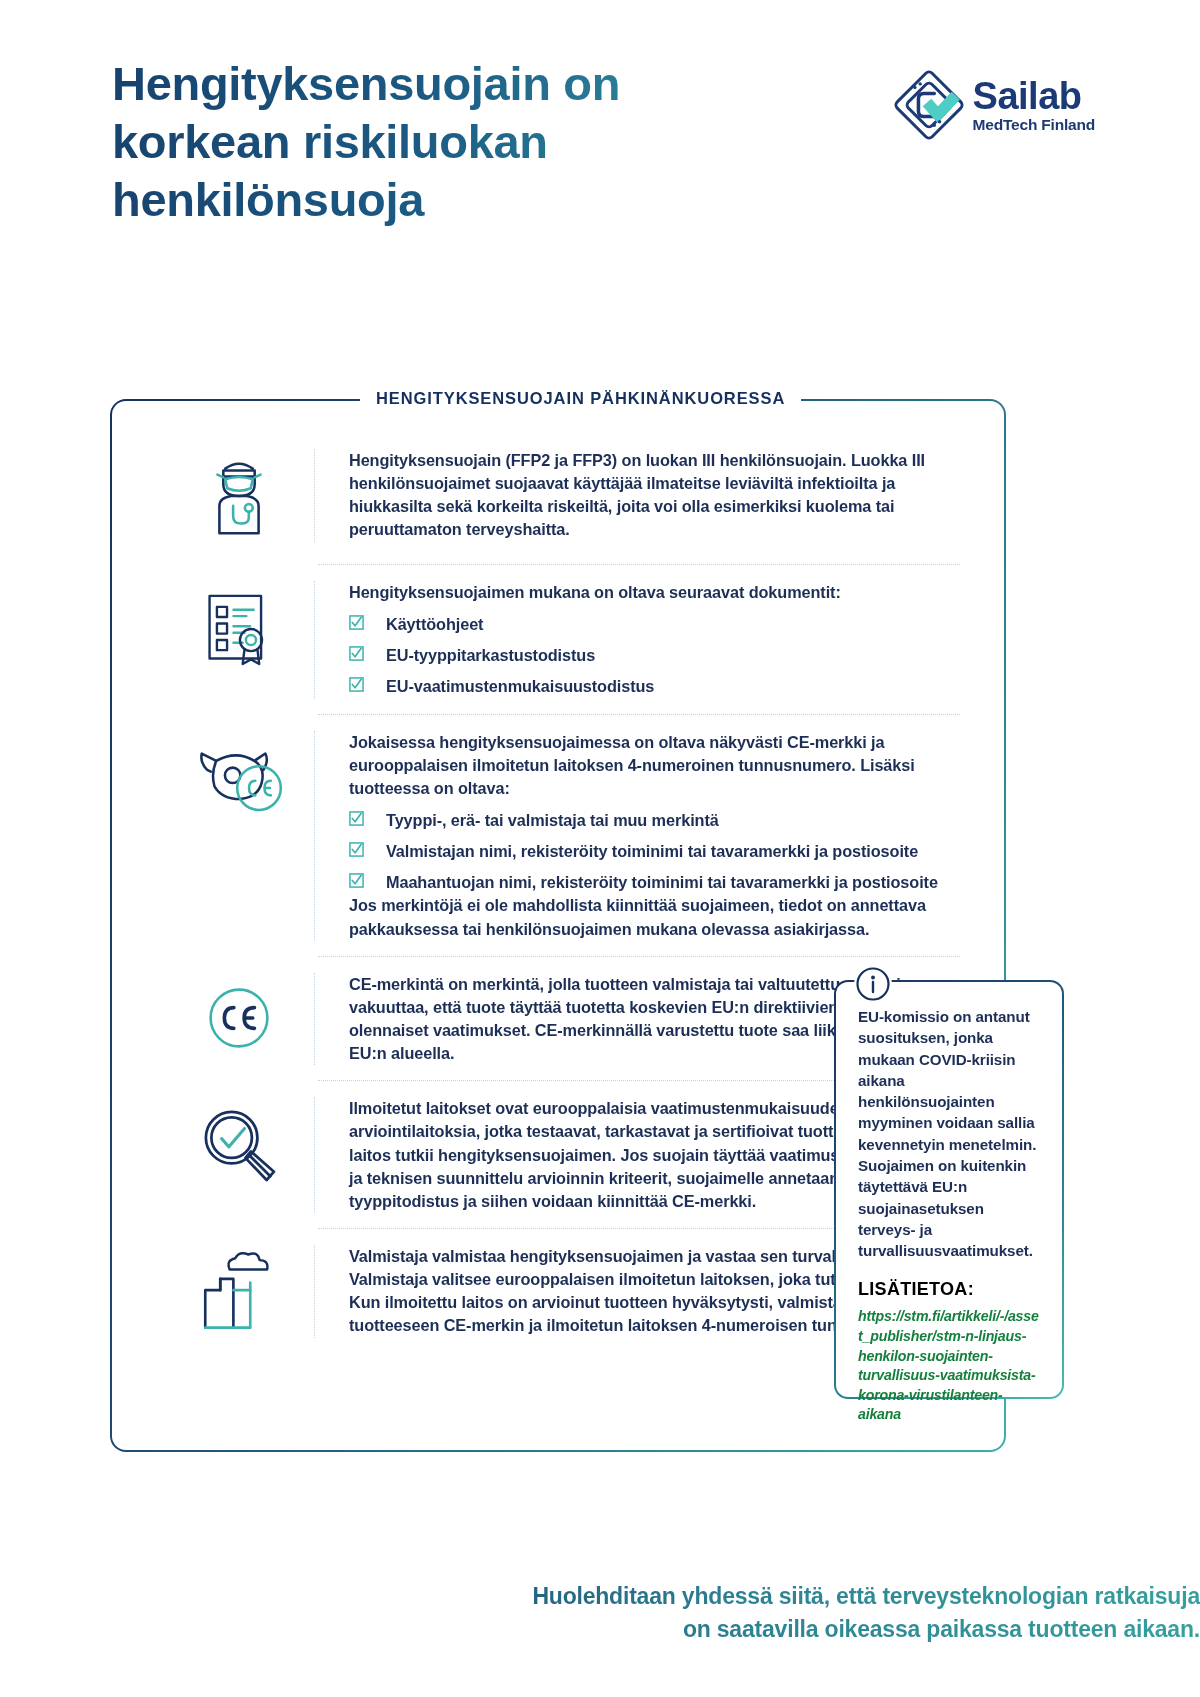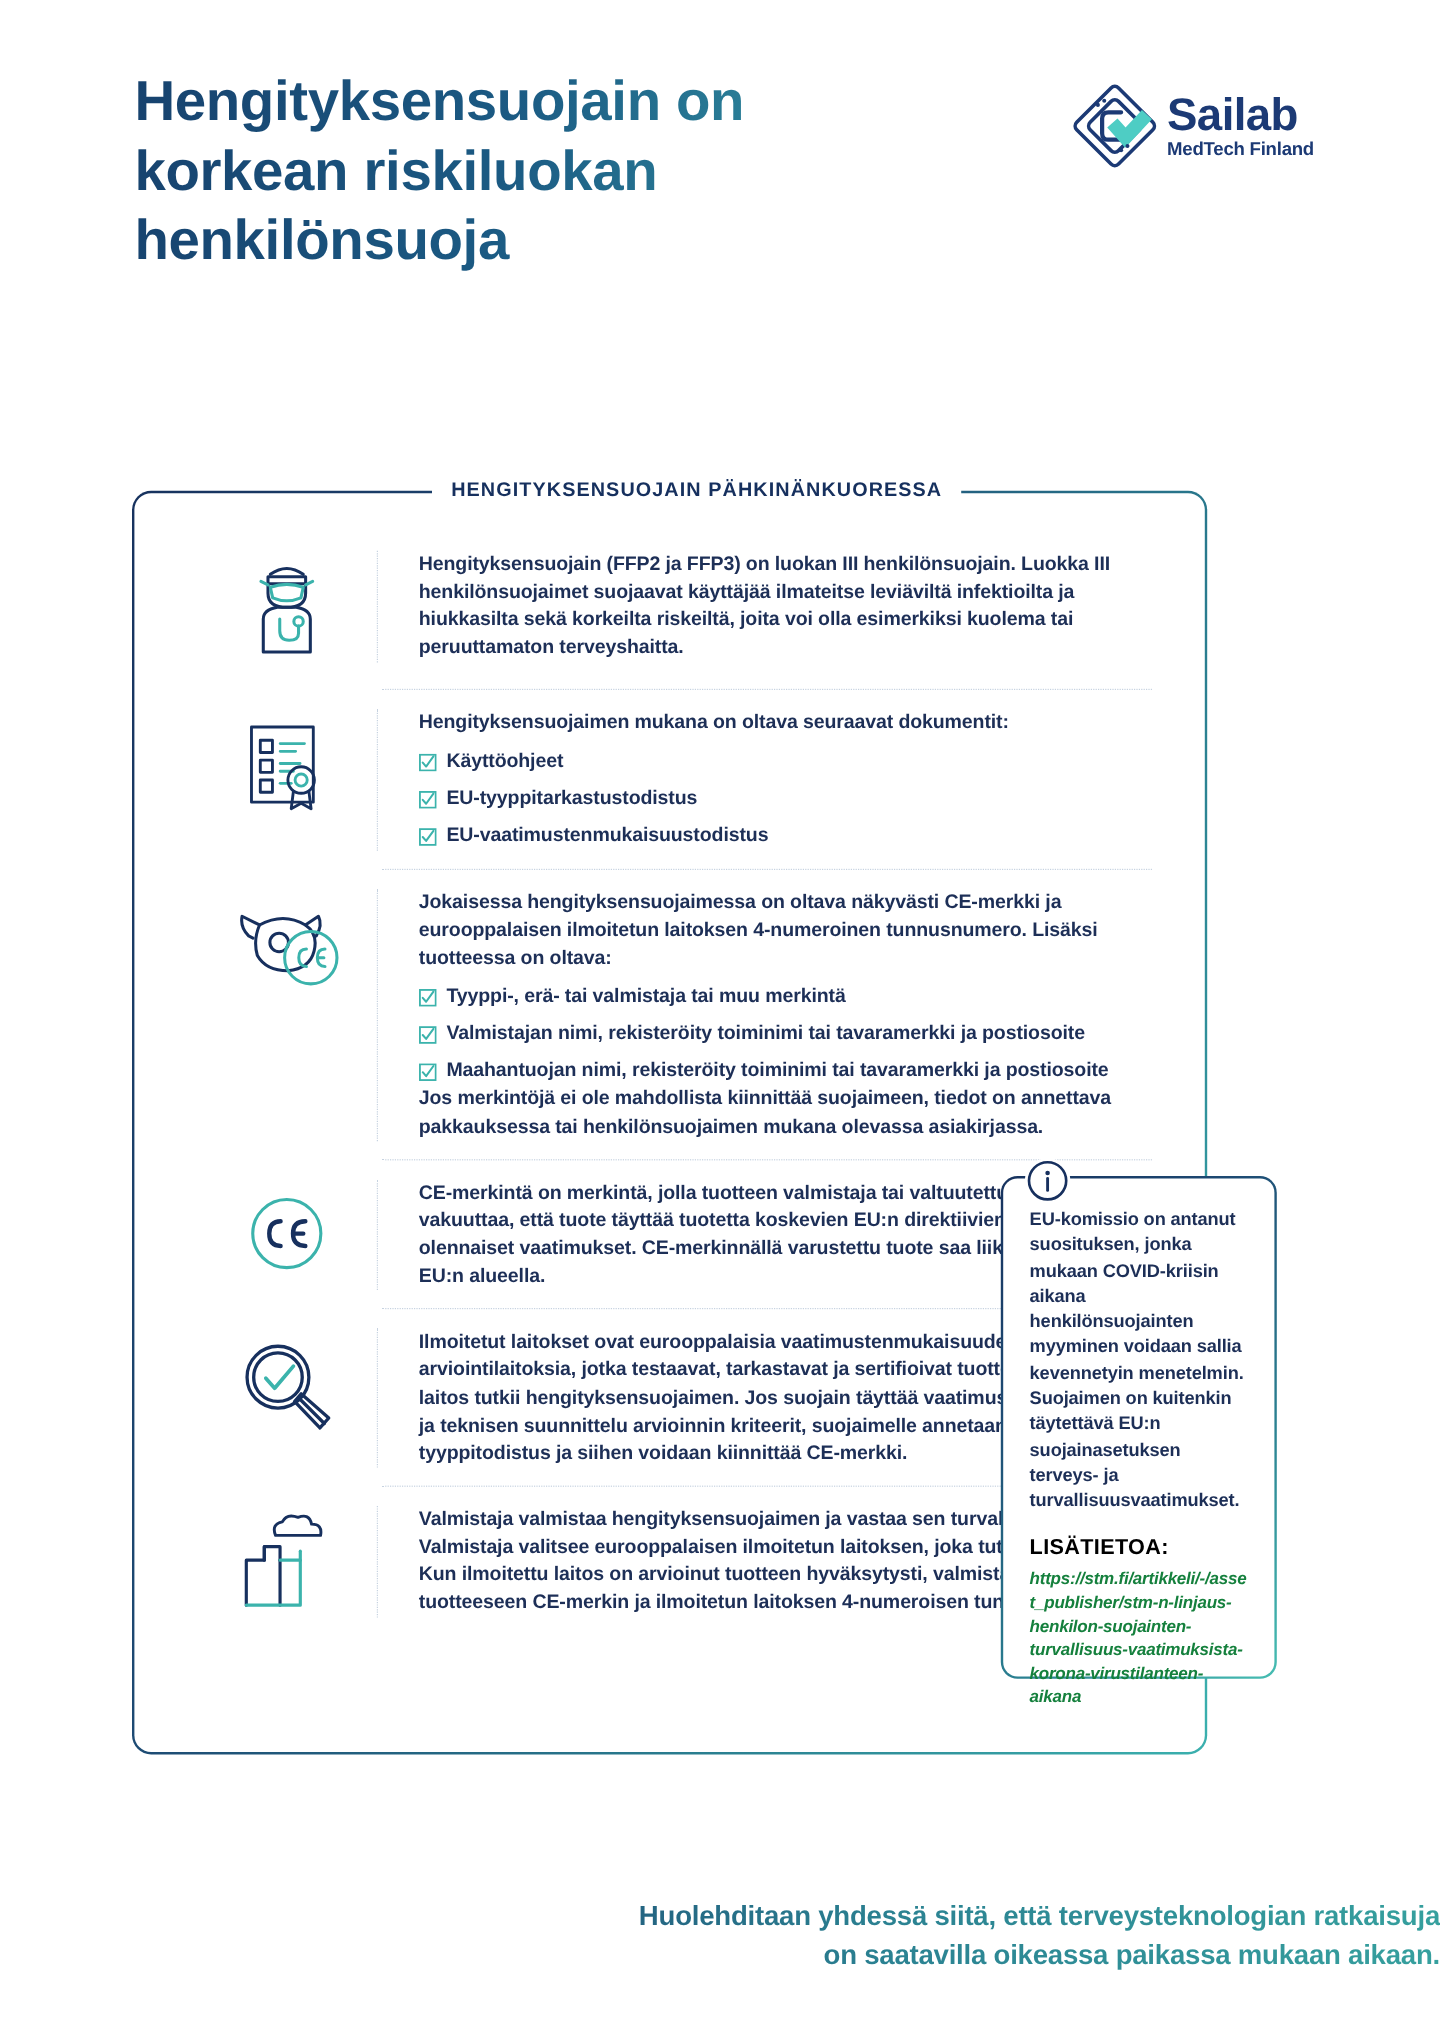--- a/index.html
+++ b/index.html
@@ -82,21 +82,21 @@
   .intro b {
     font-family: "Liberation Sans", sans-serif;
     font-weight: 700;
     font-size: 18.5px;
     letter-spacing: -0.2px;
   }
 
   
   .main-box {
     position: absolute;
-    top: 409px;
+    top: 399px;
     left: 110px;
     width: 896px;
     height: 1053px;
     border-radius: 16px;
     padding: 2px;
     background: linear-gradient(115deg, #17325e 0%, #1d4a73 35%, #2b8292 72%, #3bb0ae 100%);
   }
   .main-box-inner {
     background: #ffffff;
     border-radius: 14px;
@@ -155,22 +155,22 @@
     font-size: 16.3px;
     line-height: 1.42;
     color: #1d2f57;
     font-weight: 600;
     letter-spacing: -0.1px;
   }
 
   ul.checks { list-style: none; margin-top: 9px; }
   ul.checks li {
     display: flex;
-    align-items: center;
-    gap: 8px;
+    align-items: flex-start;
+    gap: 22px;
     font-size: 16.3px;
     line-height: 1.42;
     font-weight: 600;
     color: #1d2f57;
     margin-bottom: 8px;
     letter-spacing: -0.1px;
   }
   ul.checks li:last-child { margin-bottom: 0; }
   .check-box {
     flex: 0 0 auto;
@@ -483,16 +483,16 @@
         </svg>
       </div>
       <p class="info-text">EU-komissio on antanut suosituksen, jonka mukaan COVID-kriisin aikana henkilönsuojainten myyminen voidaan sallia kevennetyin menetelmin. Suojaimen on kuitenkin täytettävä EU:n suojainasetuksen terveys- ja turvallisuusvaatimukset.</p>
       <div class="info-label">LISÄTIETOA:</div>
       <div class="info-url">https://stm.fi/artikkeli/-/asset_publisher/stm-n-linjaus-henkilon-suojainten-turvallisuus-vaatimuksista-korona-virustilanteen-aikana</div>
     </div>
   </div>
 
   <div class="footer">
     <div>Huolehditaan yhdessä siitä, että terveysteknologian ratkaisuja</div>
-    <div>on saatavilla oikeassa paikassa mukaan aikaan.</div>
+    <div>on saatavilla oikeassa paikassa tuotteen aikaan.</div>
   </div>
 
 </div>
 
 </body></html>

